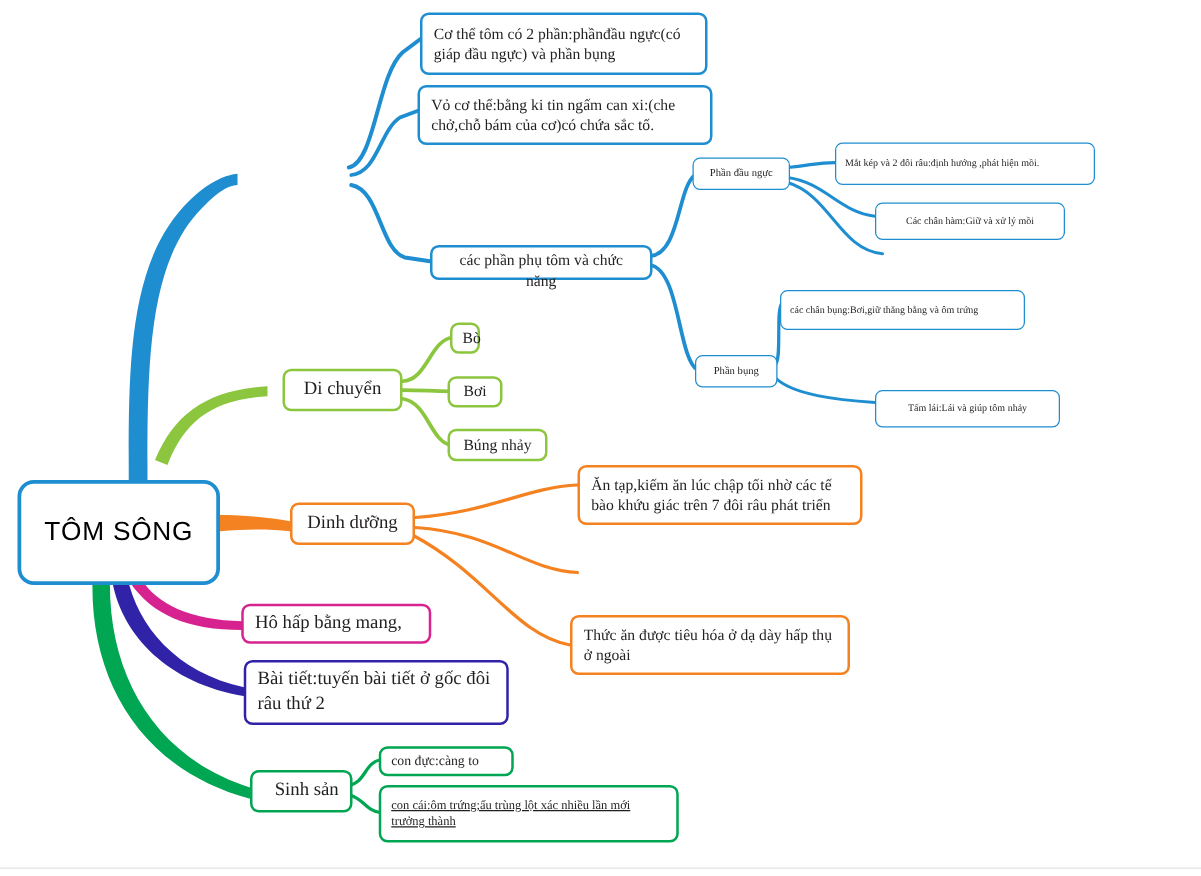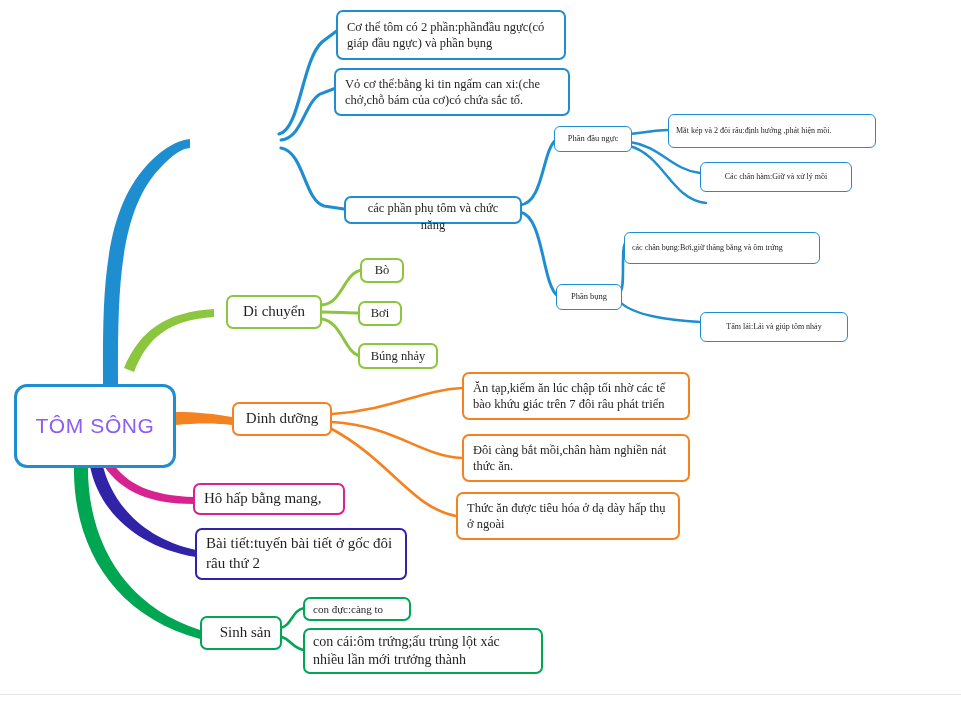--- a/index.html
+++ b/index.html
@@ -40,21 +40,21 @@
     color: #221f1f;
   }
   
   .root {
     border-width: 3px;
     border-radius: 13px;
     justify-content: center;
     font-family: "Liberation Sans", "DejaVu Sans", sans-serif;
     font-size: 21px;
     letter-spacing: 0.6px;
-    color: #8b5cf6;
+    color: #000000;
   }
   
   .lvl1 {
     border-width: 2px;
     font-size: 15px;
     padding: 3px 9px;
   }
   
   .lvl2 {
     border-width: 2px;
@@ -187,43 +187,40 @@
   </div>
 
   <div class="node leafsm2 c-blue" style="left:700px; top:312px; width:148px; height:22px;">
     <span class="txt" style="text-align:center;">Tấm lái:Lái và giúp tôm nhảy</span>
   </div>
 
   <div class="node lvl1 c-green" style="left:226px; top:295px; width:96px; height:34px;">
     <span class="txt" style="text-align:center;">Di chuyển</span>
   </div>
 
-  <div class="node lvl2 c-green" style="left:360px; top:258px; width:44px; height:25px;">
+  <div class="node lvl2 c-green" style="left:360px; top:258px; width:24px; height:25px;">
     <span class="txt" style="text-align:center;">Bò</span>
   </div>
 
   <div class="node lvl2 c-green" style="left:358px; top:301px; width:44px; height:25px;">
     <span class="txt" style="text-align:center;">Bơi</span>
   </div>
 
   <div class="node lvl2 c-green" style="left:358px; top:343px; width:80px; height:26px;">
     <span class="txt" style="text-align:center;">Búng nhảy</span>
   </div>
 
   <div class="node lvl1 c-orange" style="left:232px; top:402px; width:100px; height:34px;">
     <span class="txt" style="text-align:center;">Dinh dưỡng</span>
   </div>
 
   <div class="node leafbig c-orange" style="left:462px; top:372px; width:228px; height:48px;">
     <span class="txt">Ăn tạp,kiếm ăn lúc chập tối nhờ các tế bào khứu giác trên 7 đôi râu phát triển</span>
   </div>
 
-  <div class="node leafbig c-orange" style="left:462px; top:434px; width:228px; height:48px;">
-    <span class="txt">Đôi càng bắt mồi,chân hàm nghiền nát thức ăn.</span>
-  </div>
 
   <div class="node leafbig c-orange" style="left:456px; top:492px; width:224px; height:48px;">
     <span class="txt">Thức ăn được tiêu hóa ở dạ dày hấp thụ ở ngoài</span>
   </div>
 
   <div class="node lvl1 c-mag" style="left:193px; top:483px; width:152px; height:32px;">
     <span class="txt">Hô hấp bằng mang,</span>
   </div>
 
   <div class="node lvl1 c-indigo" style="left:195px; top:528px; width:212px; height:52px;">
@@ -232,17 +229,17 @@
 
   <div class="node lvl1 c-dgreen" style="left:200px; top:616px; width:82px; height:34px;">
     <span class="txt" style="text-align:right;">Sinh sản</span>
   </div>
 
   <div class="node lvl2 c-dgreen" style="left:303px; top:597px; width:108px; height:24px;">
     <span class="txt" style="font-size:11px;">con đực:càng to</span>
   </div>
 
   <div class="node lvl2 c-dgreen" style="left:303px; top:628px; width:240px; height:46px;">
-    <span class="txt" style="font-size:14px;">con cái:ôm trứng;ấu trùng lột xác nhiều lần mới trưởng thành</span>
+    <span class="txt" style="font-size:10px;text-decoration:underline;">con cái:ôm trứng;ấu trùng lột xác nhiều lần mới trưởng thành</span>
   </div>
 
   <div class="bottom-rule"></div>
 </div>
 
 </body></html>

